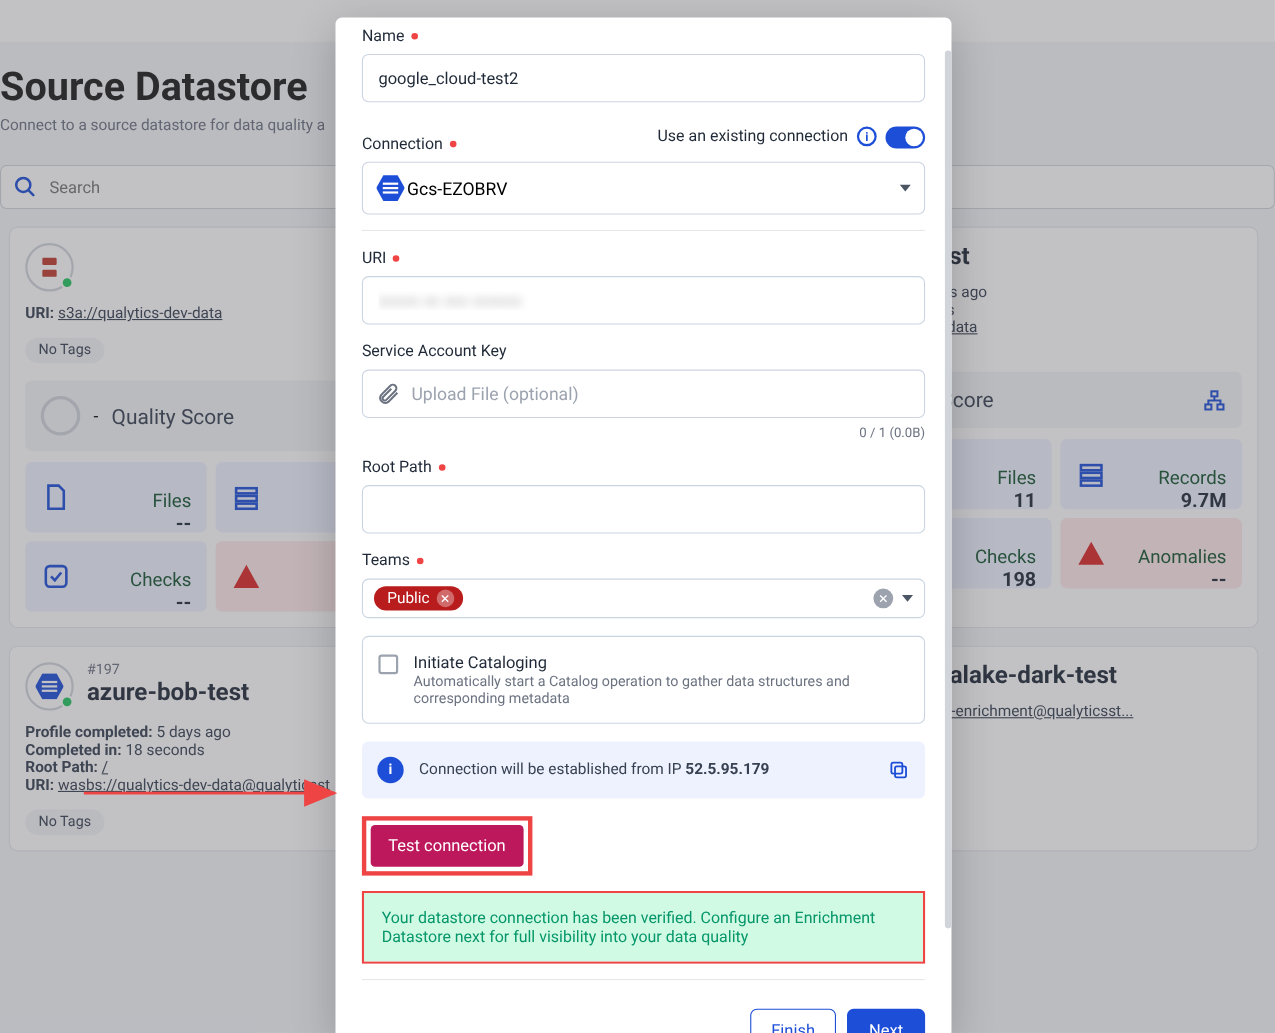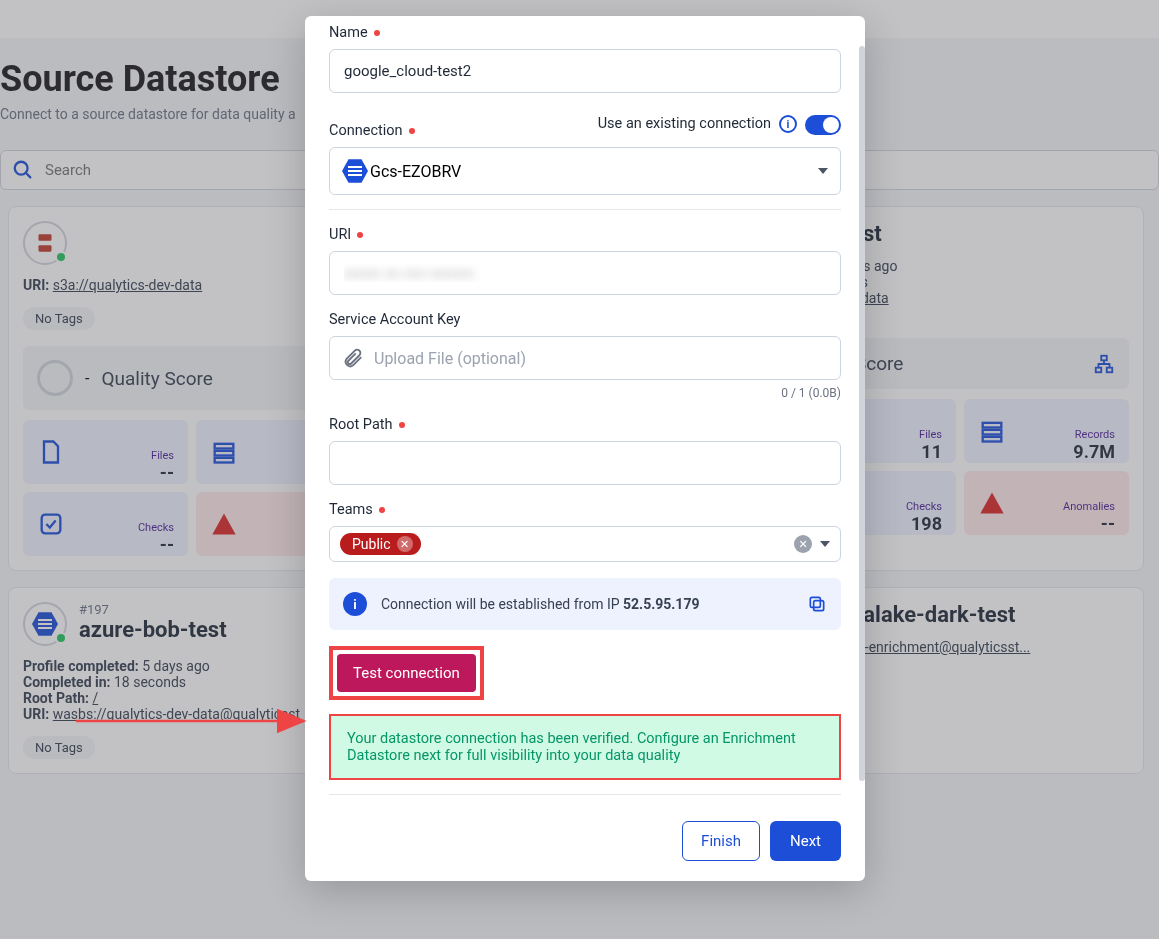--- a/index.html
+++ b/index.html
@@ -28,21 +28,21 @@
 .card-meta b { font-weight: 700; }
 .card-meta a { color: #374151; text-decoration: underline; }
 .tag-pill { display: inline-block; background: #f3f4f6; border-radius: 14px; padding: 4px 12px; font-size: 13px; color: #374151; margin-top: 14px; }
 
 .qs-row { margin-top: 16px; background: #f3f4f6; border-radius: 6px; padding: 14px; display: flex; align-items: center; gap: 12px; }
 .qs-circle { width: 36px; height: 36px; border-radius: 50%; border: 3px solid #d1d5db; }
 .qs-label { font-size: 19px; color: #374151; }
 
 .stat-grid { display: grid; grid-template-columns: 1fr 1fr; gap: 8px; margin-top: 10px; }
 .stat { background: #eef2ff; border-radius: 6px; padding: 14px 14px; display: flex; justify-content: space-between; align-items: center; height: 64px; }
-.stat .lbl { font-size: 11px; color: #4c1d95; text-align: right; margin-top: 28px; }
+.stat .lbl { font-size: 17px; color: #14532d; text-align: right; margin-top: 28px; }
 .stat .val { font-size: 18px; font-weight: 700; color: #1f2937; text-align: right; }
 .stat.warn { background: #fde8e8; }
 .stat-ic { width: 28px; height: 28px; }
 
 
 .modal { position: absolute; left: 305px; top: 16px; width: 560px; background: #fff; border-radius: 6px; z-index: 100; padding: 0 24px 20px; box-shadow: 0 10px 40px rgba(0,0,0,.2); }
 .modal-body { max-height: 900px; }
 .m-label { font-size: 14.5px; color: #1f2937; margin-top: 16px; display: flex; align-items: center; gap: 6px; }
 .m-label.first { margin-top: 8px; }
 .req-dot { width: 6px; height: 6px; border-radius: 50%; background: #ef4444; display: inline-block; }
@@ -326,20 +326,27 @@
       <div class="chip">
           <span>Public</span>
           <span class="chip-x">✕</span>
         </div>
       <div style="display:flex;align-items:center">
         <div class="clear-x">✕</div>
         <div class="caret"></div>
       </div>
     </div>
 
+    <div class="catalog-box">
+      <div class="cbx"></div>
+      <div>
+        <div class="catalog-title">Initiate Cataloging</div>
+        <div class="catalog-desc">Automatically start a Catalog operation to gather data structures and corresponding metadata</div>
+      </div>
+    </div>
 
     <div class="ip-box">
       <div class="ip-ic">i</div>
       <div class="ip-text"><span>Connection will be established from IP </span><b>52.5.95.179</b></div>
       <svg class="copy-ic" viewBox="0 0 24 24">
           <rect x="8" y="8" width="12" height="12" rx="2" fill="none" stroke="#1d4ed8" stroke-width="2"></rect>
           <rect x="4" y="4" width="12" height="12" rx="2" fill="none" stroke="#1d4ed8" stroke-width="2"></rect>
         </svg>
     </div>
 

